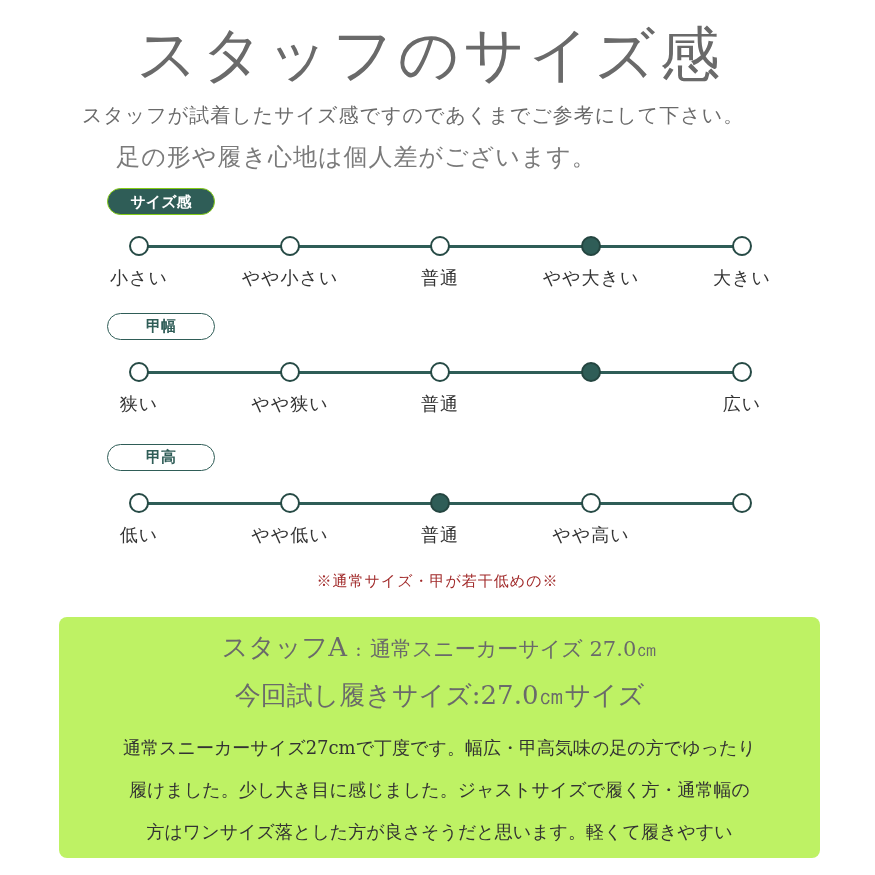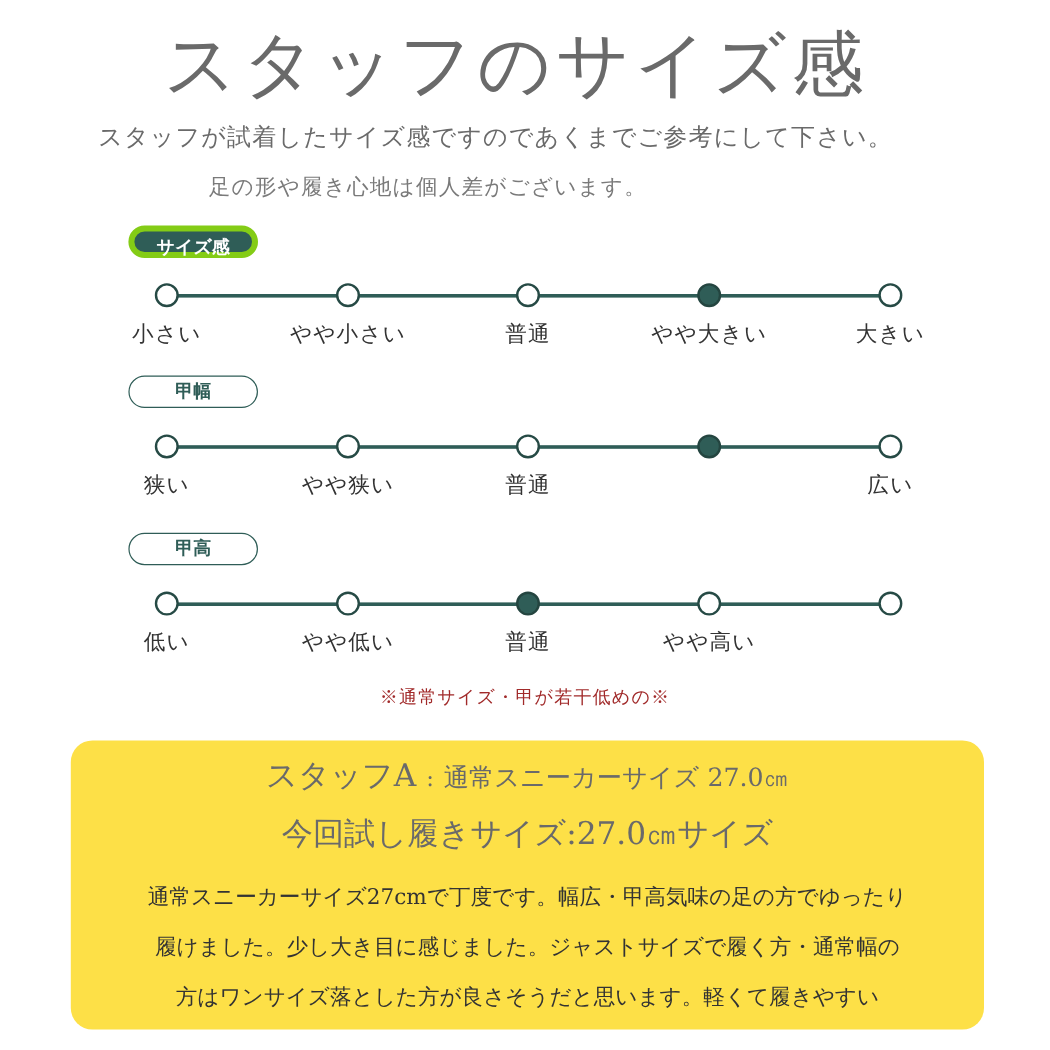--- a/index.html
+++ b/index.html
@@ -1,33 +1,33 @@
 <!DOCTYPE html>
 <html><head>
 <meta charset="utf-8">
 <style>
   html, body { margin:0; padding:0; background:#ffffff; }
   body { width:875px; height:875px; position:relative; overflow:hidden; font-family:"DejaVu Sans", sans-serif; }
   .title { position:absolute; left:0; top:14px; width:860px; text-align:center; font-family:"DejaVu Serif", serif; font-size:60px; color:#6a6a6a; letter-spacing:4px; line-height:80px; }
   .sub1 { position:absolute; left:0; top:100px; width:826px; text-align:center; font-family:Liberation Sans, sans-serif; font-size:20px; color:#6a6a6a; line-height:30px; letter-spacing:1px; }
-  .sub2 { position:absolute; left:0; top:142px; width:713px; text-align:center; font-family:"DejaVu Serif", serif; font-size:18px; color:#7a7a7a; line-height:30px; letter-spacing:1px; }
+  .sub2 { position:absolute; left:0; top:142px; width:713px; text-align:center; font-family:"DejaVu Serif", serif; font-size:24px; color:#7a7a7a; line-height:30px; letter-spacing:1px; }
 
   .pill { position:absolute; left:107px; width:108px; height:27px; border-radius:14px; box-sizing:border-box; text-align:center; font-size:15px; font-weight:bold; line-height:27px; }
-  .pill.filled { background:#2f5d57; color:#ffffff; border:5px solid #84cc16; }
+  .pill.filled { background:#2f5d57; color:#ffffff; border:1px solid #84cc16; }
   .pill.outline { background:#ffffff; color:#2f5d57; border:1.5px solid #2f5d57; line-height:24px; }
 
   .scale { position:absolute; left:0; width:875px; height:60px; }
   .scale .line { position:absolute; left:139px; width:603px; top:-1px; height:3px; background:#2f5d57; }
   .dot { position:absolute; width:20px; height:20px; border-radius:50%; box-sizing:border-box; border:2.5px solid #264a45; background:#ffffff; top:-10px; }
   .dot.active { background:#2f5d57; border-color:#244540; }
   .lbl { position:absolute; top:20px; width:140px; text-align:center; font-size:18px; color:#333333; letter-spacing:1px; }
 
   .note { position:absolute; left:0; top:572px; width:875px; text-align:center; font-family:Liberation Serif, serif; font-size:15px; color:#a12a2a; letter-spacing:1px; }
 
-  .box { position:absolute; left:59px; top:617px; width:761px; height:241px; background:#fde047; border-radius:18px; }
+  .box { position:absolute; left:59px; top:617px; width:761px; height:241px; background:#bef264; border-radius:8px; }
   .box .h1 { position:absolute; left:0; top:10px; width:761px; text-align:center; font-family:"DejaVu Serif", serif; font-size:26px; color:#6a6a6a; line-height:40px; }
   .box .h1 .small { font-size:19px; }
   .box .h2 { position:absolute; left:0; top:58px; width:761px; text-align:center; font-family:"DejaVu Serif", serif; font-size:26px; color:#6a6a6a; line-height:40px; }
   .box .body { position:absolute; left:10px; top:110px; width:741px; text-align:center; font-family:"DejaVu Serif", serif; font-size:18px; color:#333333; }
   .box .body div { line-height:42px; height:42px; white-space:nowrap; }
 </style>
 </head>
 <body>
 
 <div class="title">スタッフのサイズ感</div>

